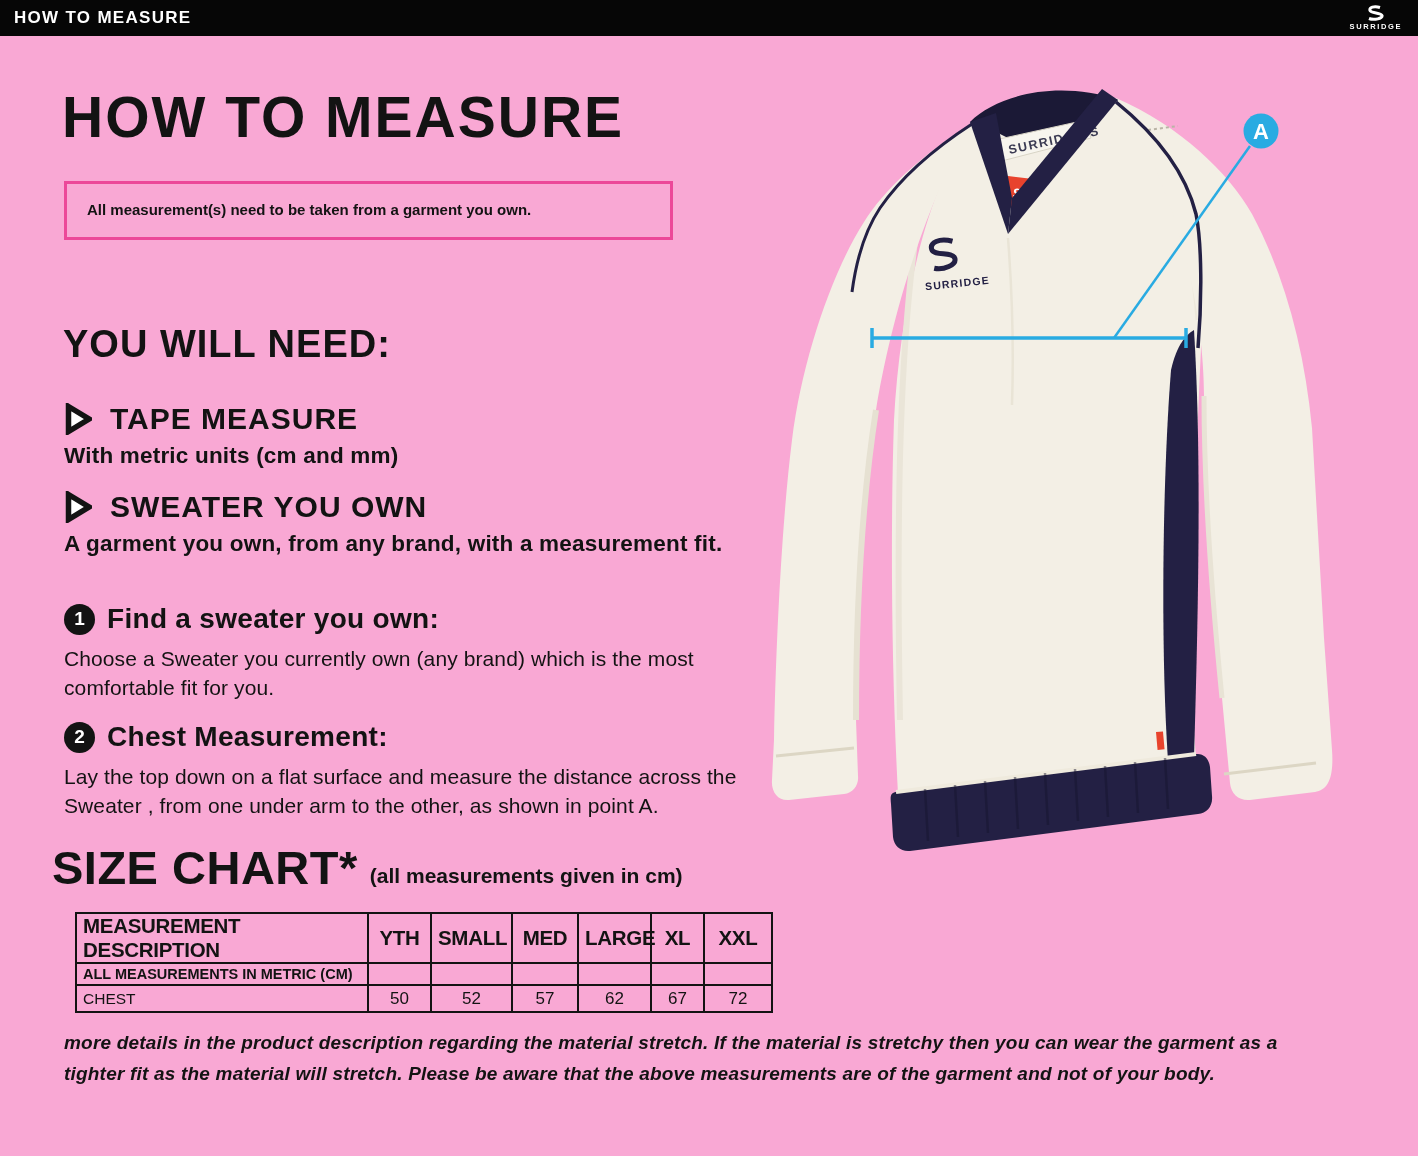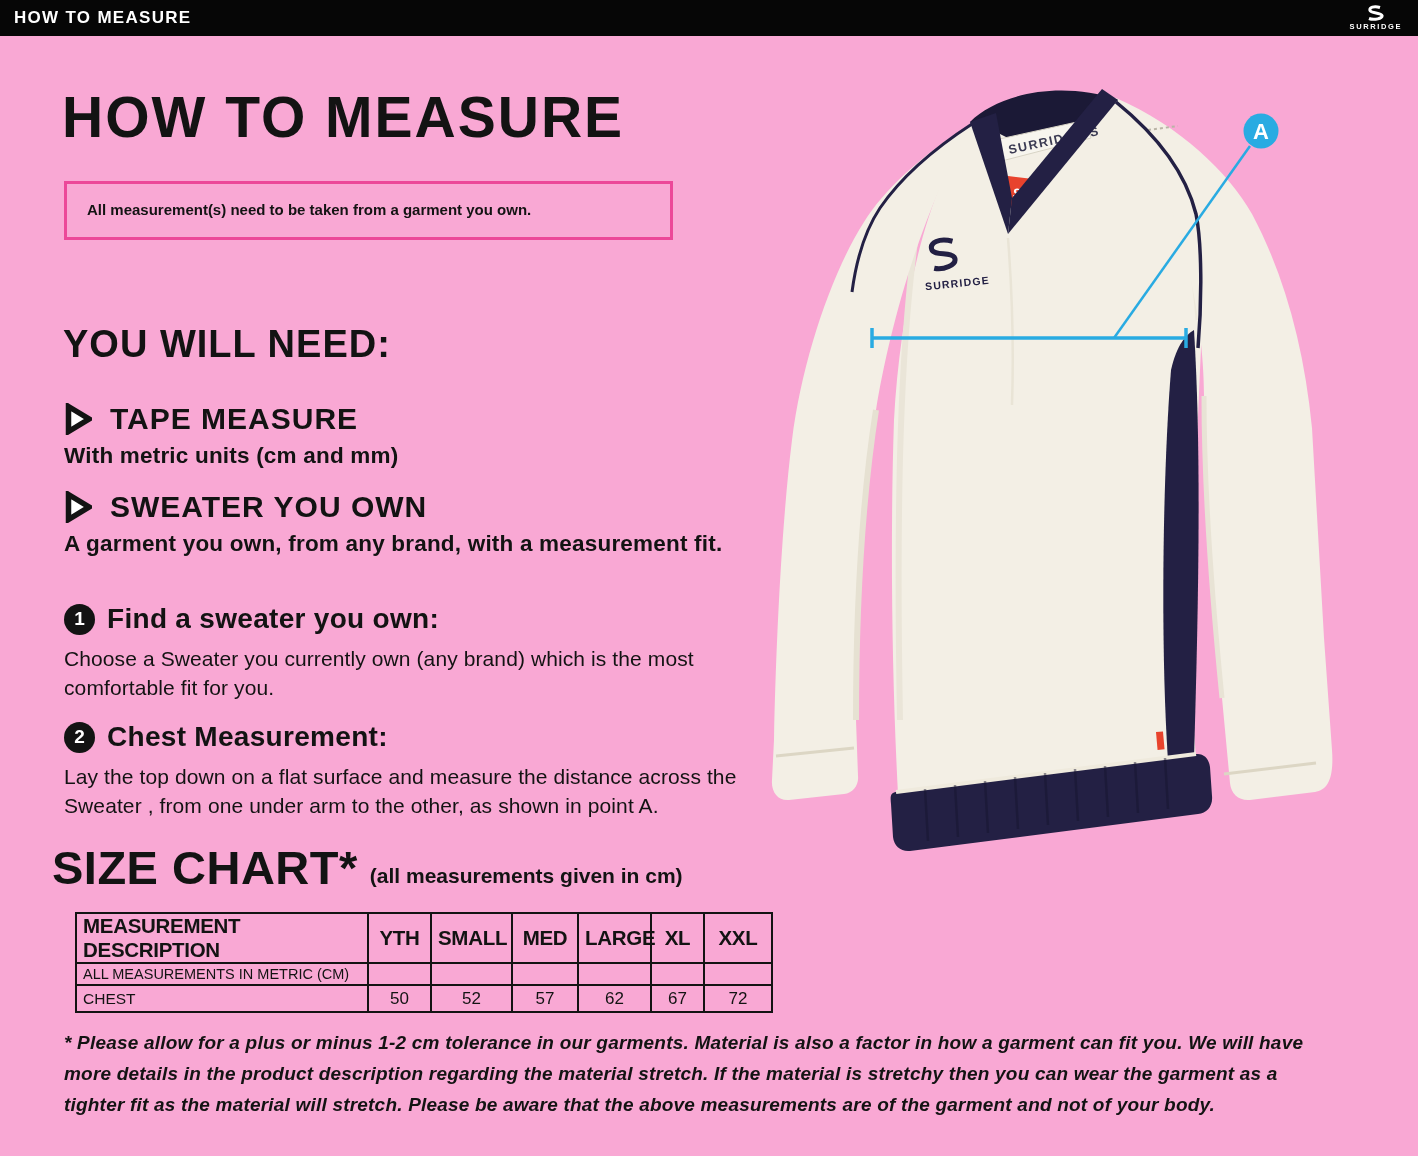--- a/index.html
+++ b/index.html
@@ -36,21 +36,21 @@
 
   .sc-row { position:absolute; left:52px; top:840px; display:flex; align-items:flex-end; }
   .sc-heading { font-size:47px; font-weight:bold; letter-spacing:0.5px; }
   .sc-sub { font-size:21px; font-weight:bold; margin-left:12px; margin-bottom:7px; }
 
   table.size-table { position:absolute; left:62px; top:912px; width:696px; border-collapse:collapse;
                      table-layout:fixed;margin-left:13px; }
   .size-table th, .size-table td { border:2px solid #131313; padding:0 6px; color:#131313; }
   .size-table thead th { height:36px; font-size:20.5px; font-weight:bold; letter-spacing:-0.3px; text-align:center; }
   .size-table thead th:first-child { text-align:left; }
-  .size-table .metric-row td { height:22px; font-size:14.5px; font-weight:normal; text-align:left; }
+  .size-table .metric-row td { height:22px; font-size:14.5px; font-weight:bold; text-align:left; }
   .size-table .data-row td { height:27px; font-size:17px; font-weight:normal; text-align:center;border-radius:13px; }
   .size-table .data-row td:first-child { font-size:15.5px; text-align:left; }
 
   .footnote { position:absolute; left:64px; top:1028px; font-size:19px; font-weight:bold; font-style:italic;
               line-height:1.62; letter-spacing:0.2px; color:#131313; }
   .footnote div { white-space:nowrap; }
 
   
   .figure { position:absolute; left:750px; top:80px; width:668px; height:800px; }
 </style>
@@ -152,21 +152,20 @@
         <td>52</td>
         <td>57</td>
         <td>62</td>
         <td>67</td>
         <td>72</td>
       </tr>
     </tbody>
   </table>
 
   <div class="footnote">
-    <div>* Please allow for a plus or minus 1-2 cm tolerance in our garments. Material is also a factor in how a garment can fit you. We will have</div>
     <div>more details in the product description regarding the material stretch.  If the material is stretchy then you can wear the garment as a</div>
     <div>tighter fit as the material will stretch.  Please be aware that the above measurements are of the garment and not of your body.</div>
   </div>
 
   <div class="figure">
     <svg width="668" height="800" viewBox="0 0 668 800">
 
       <g>
         <path d="M224,42 L366,18 C404,44 434,78 448,118 C456,150 454,210 450,290
                  L444,430 C440,550 442,630 446,676 L148,714 C142,600 140,460 144,340

